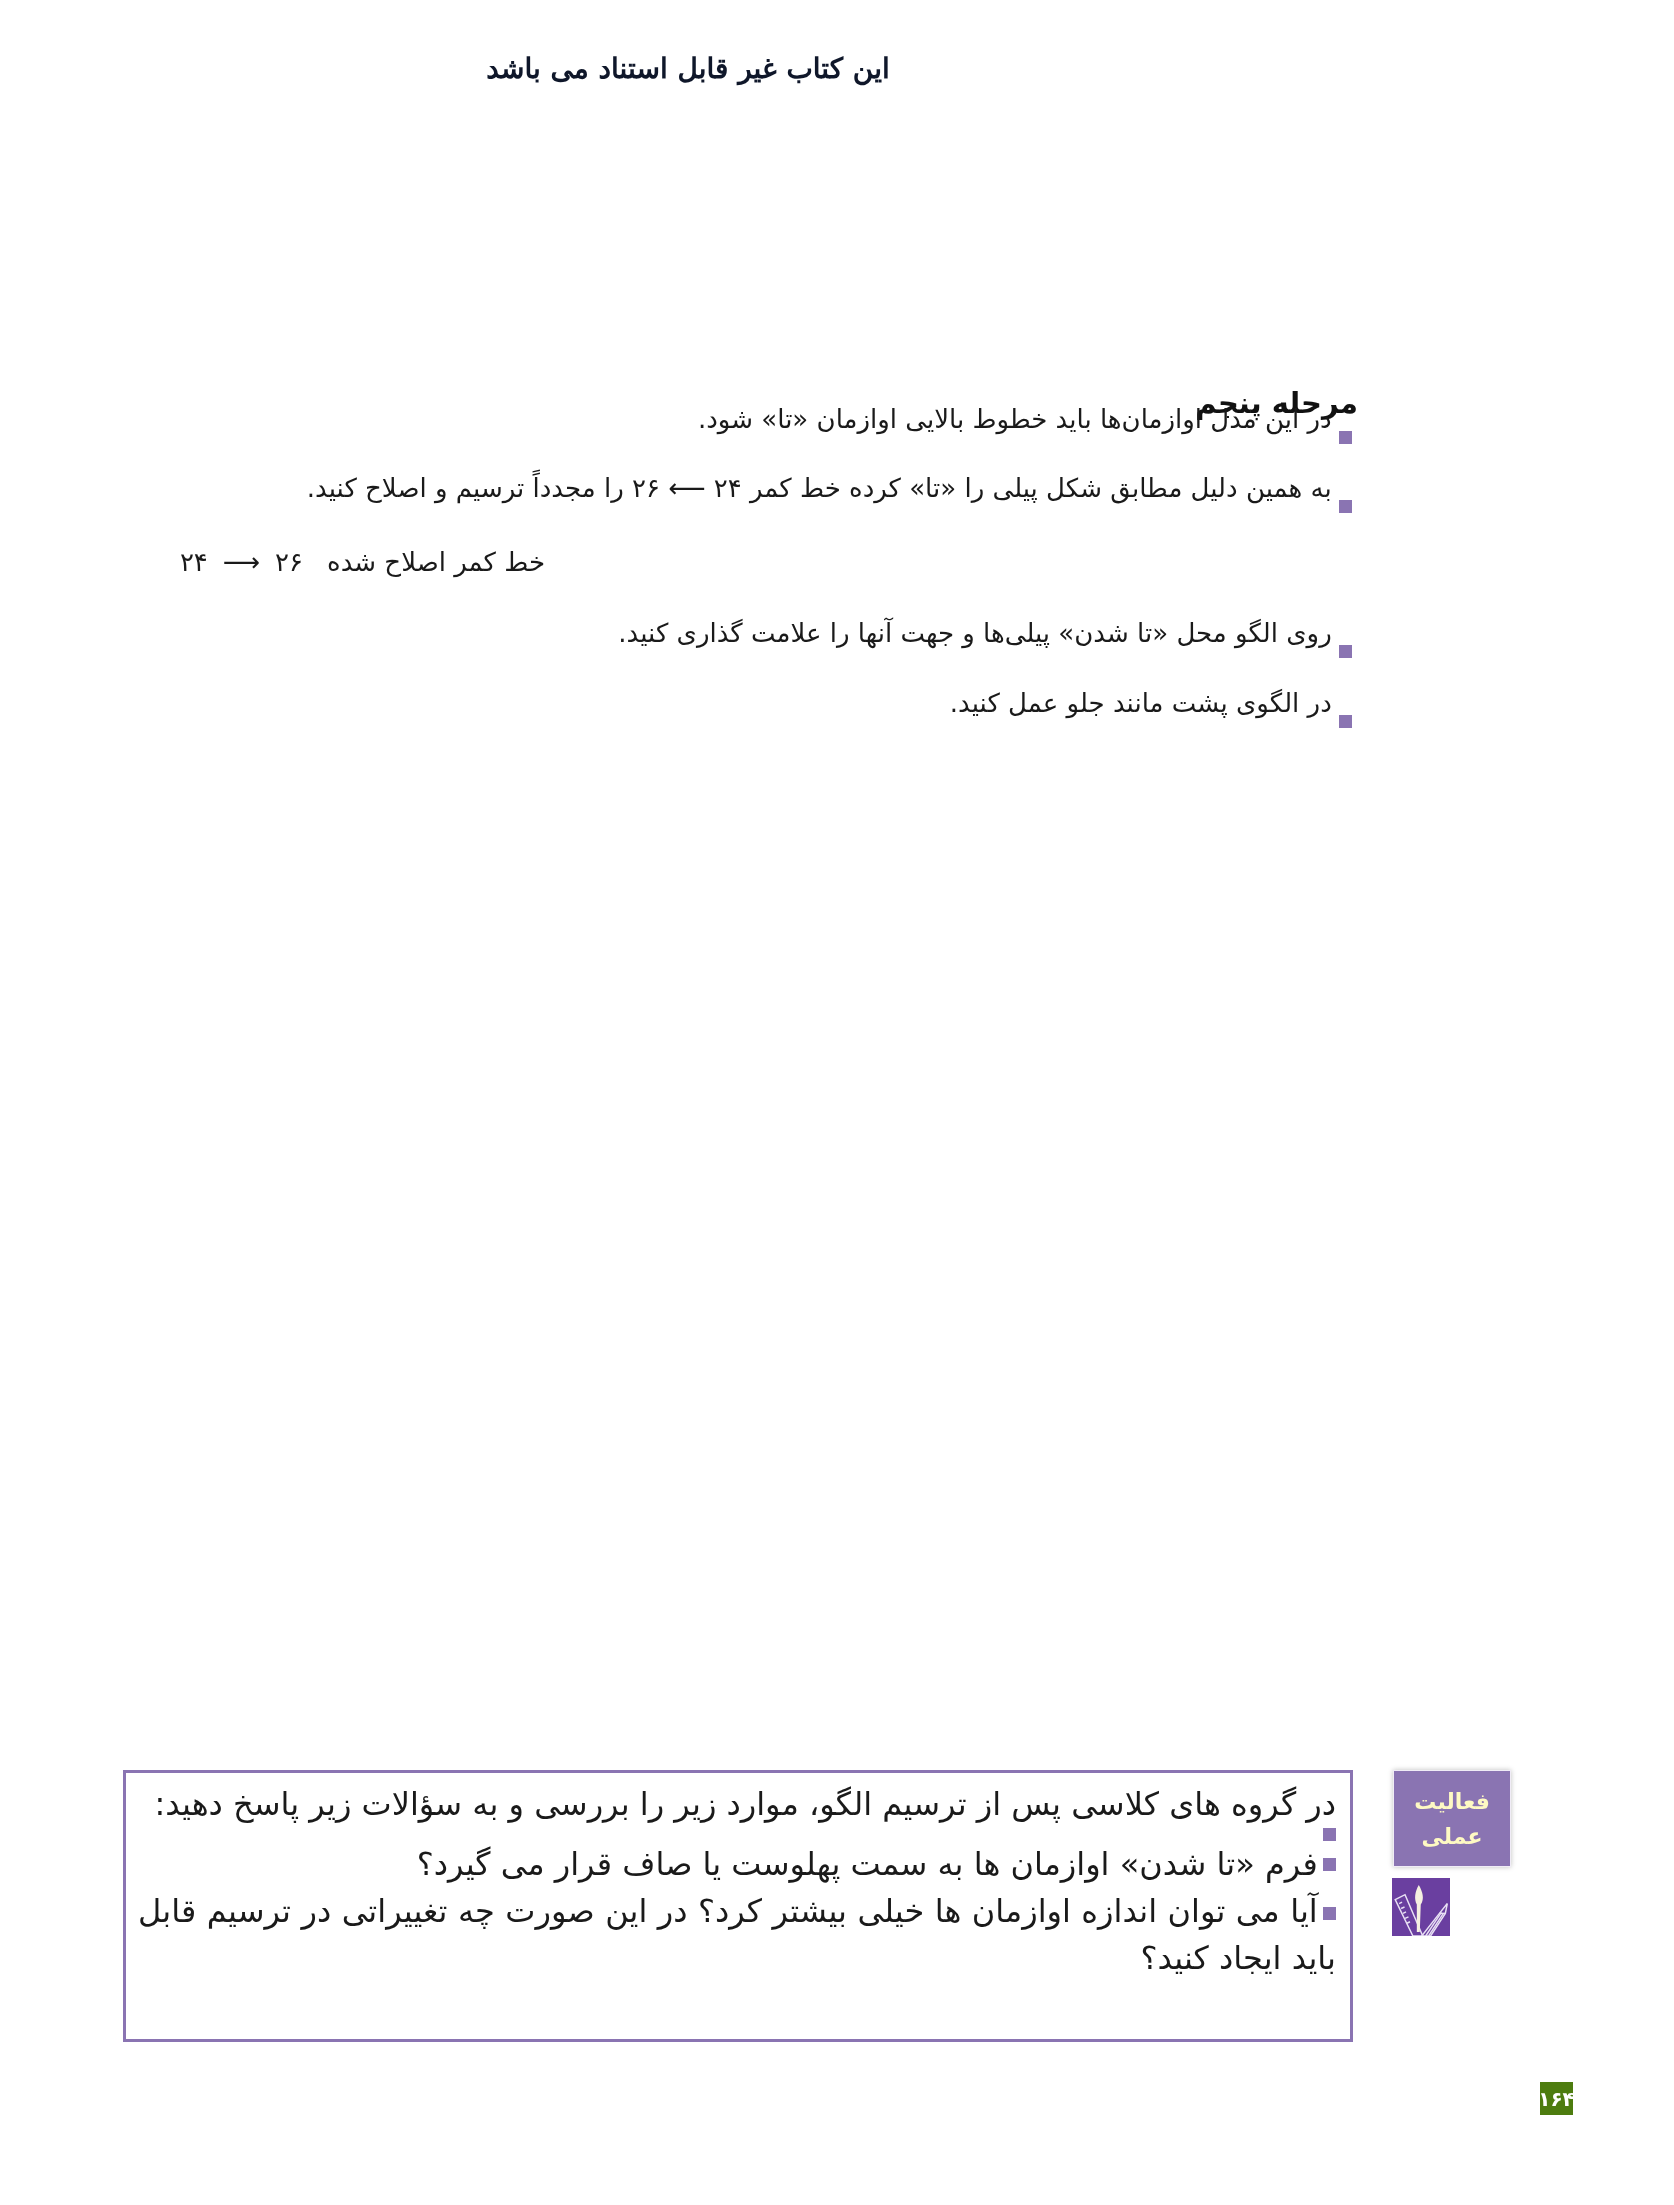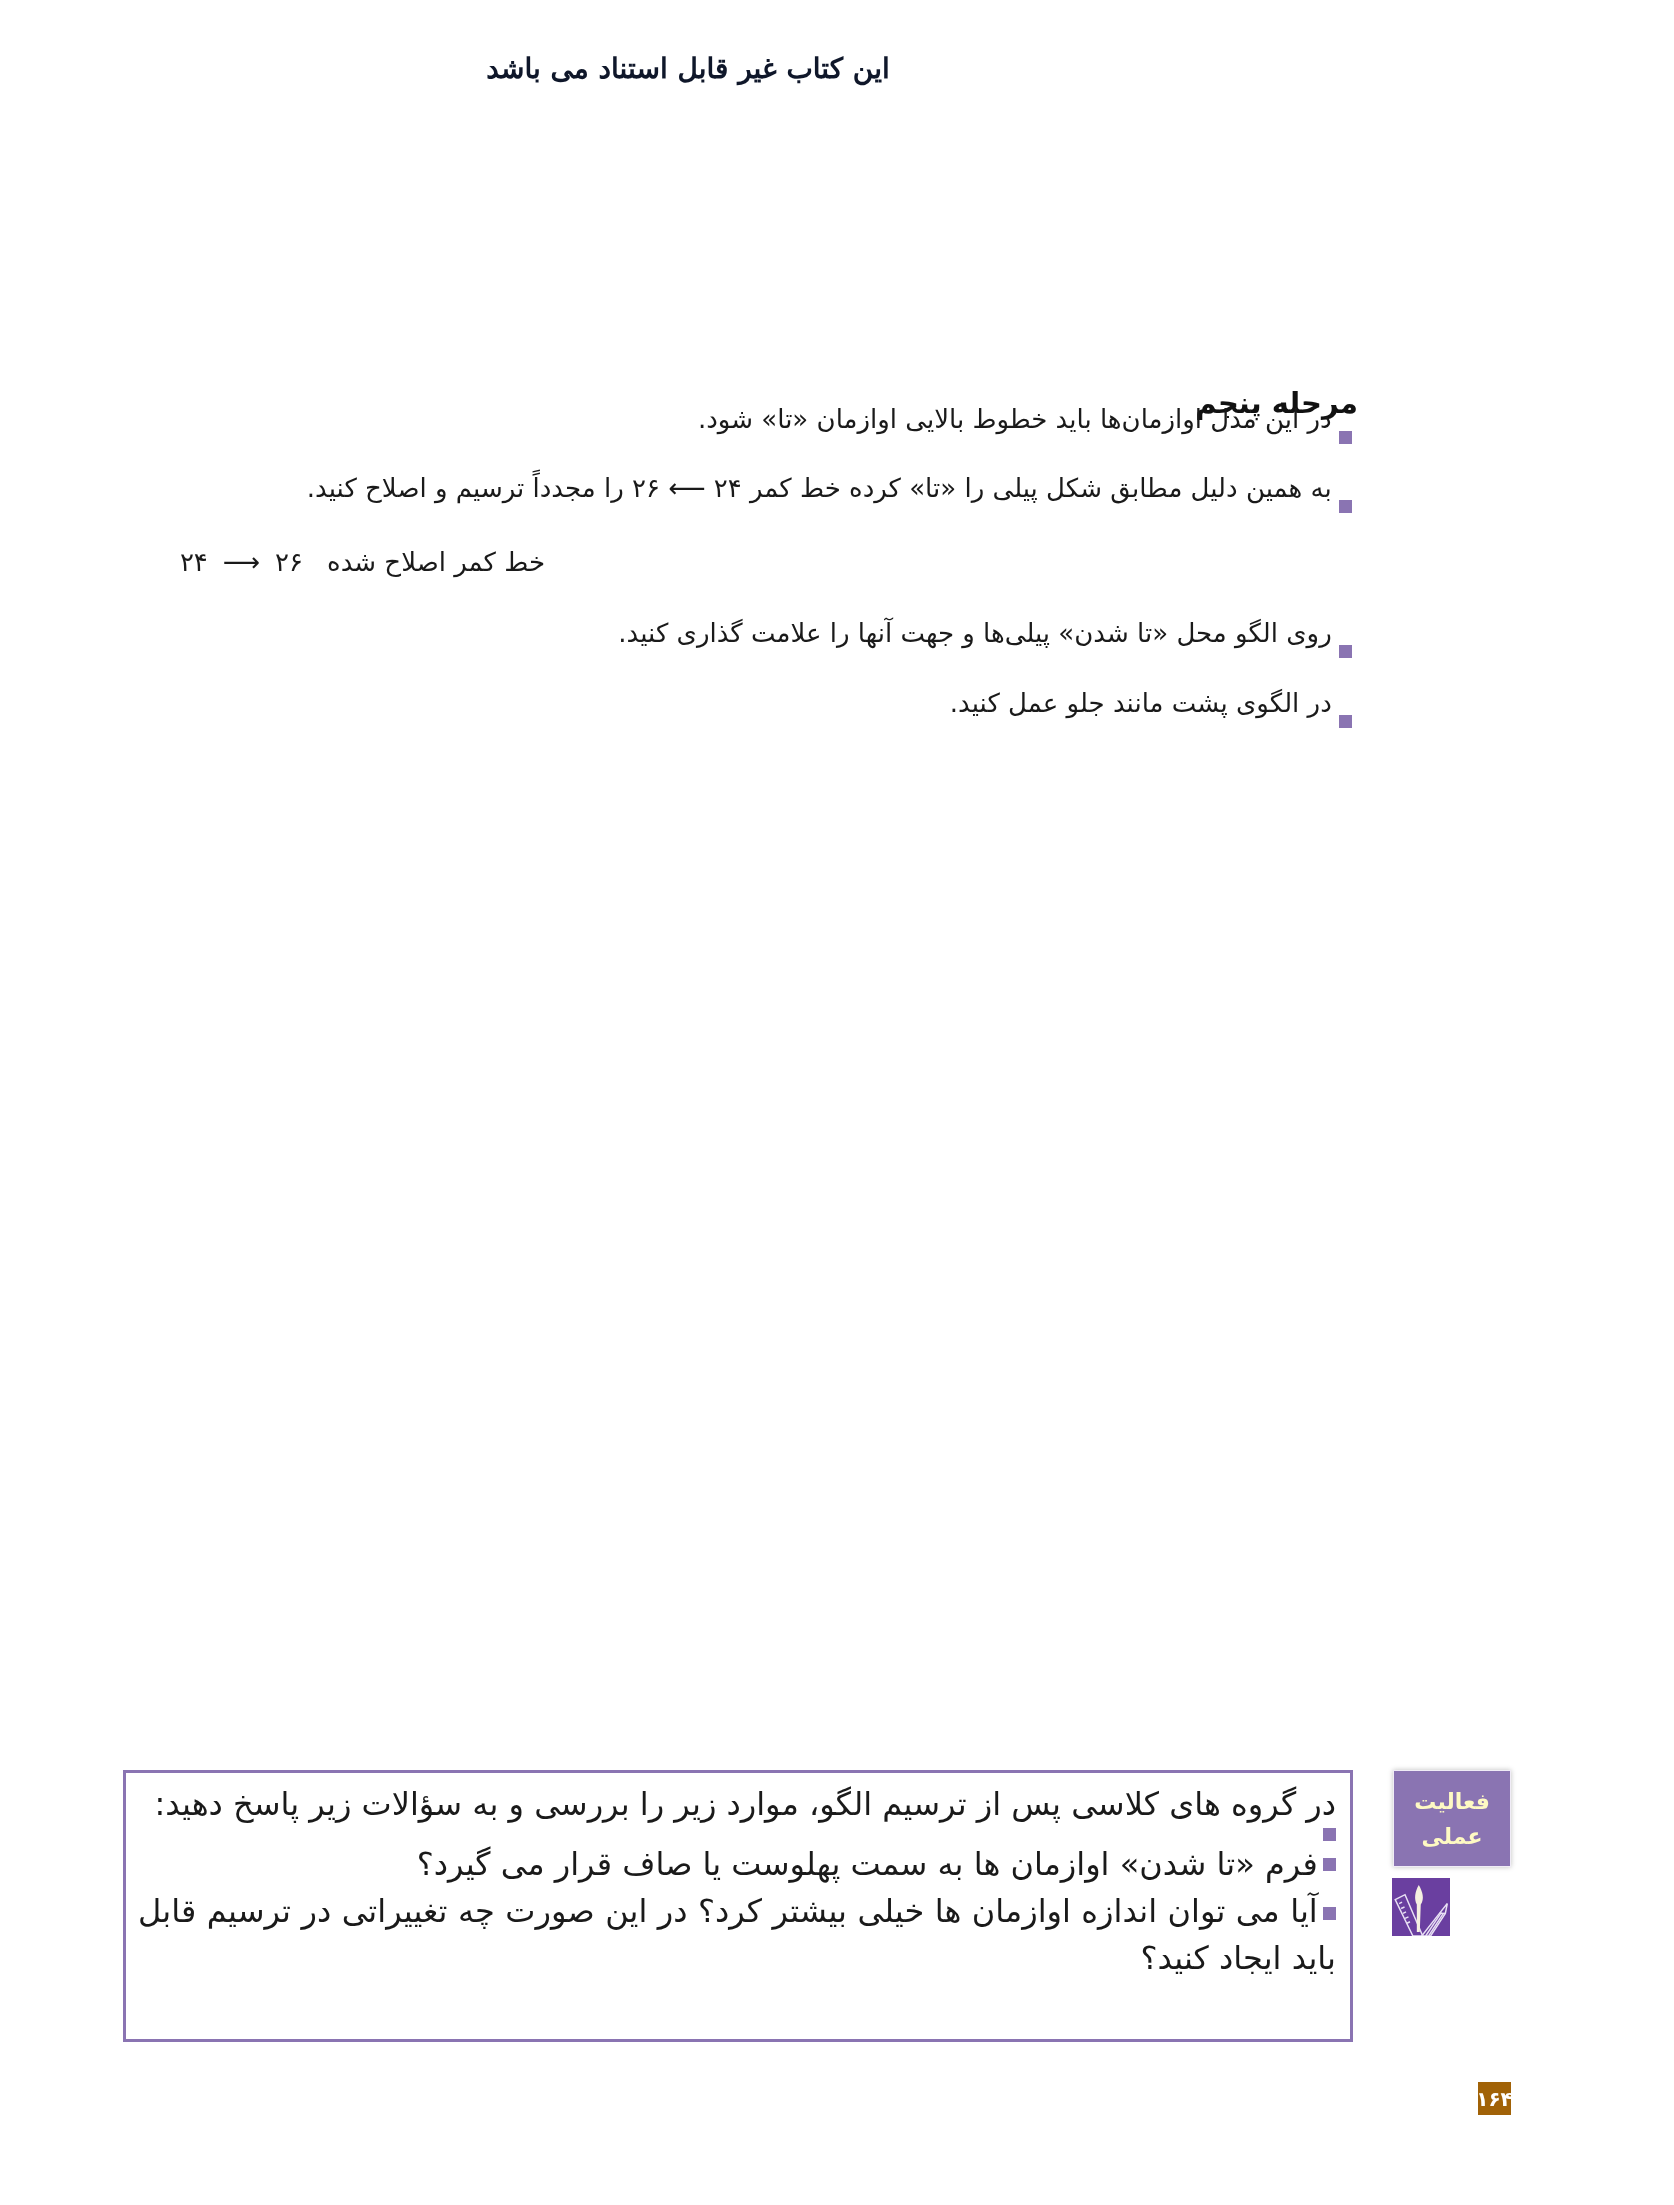--- a/index.html
+++ b/index.html
@@ -111,23 +111,23 @@
       justify-content: center;
     }
     .activity-icon {
       left: 1392px; top: 1878px;
       width: 58px; height: 58px;
       background: #6a3fa0;
     }
 
     
     .page-number {
-      left: 1478px; top: 2082px;
+      left: 1540px; top: 2082px;
       width: 33px; height: 33px;
-      background: #a16207;
+      background: #4d7c0f;
       color: #fff;
       font-size: 20px;
       font-weight: bold;
       display: flex; align-items: center; justify-content: center;
     }
   </style>
 </head>
 <body>
 
 <div class="abs header-note rtl">این کتاب غیر قابل استناد می باشد</div>

